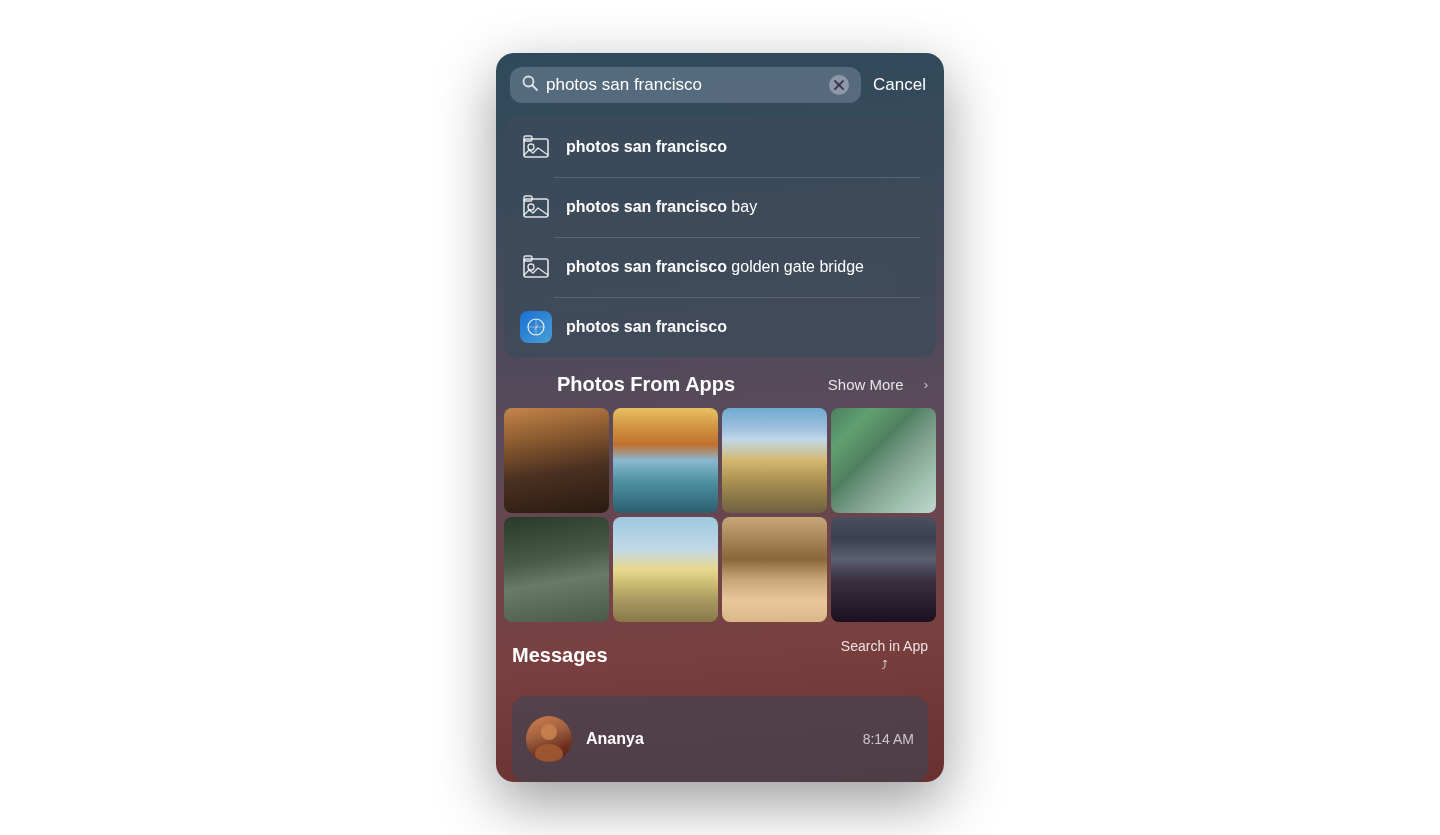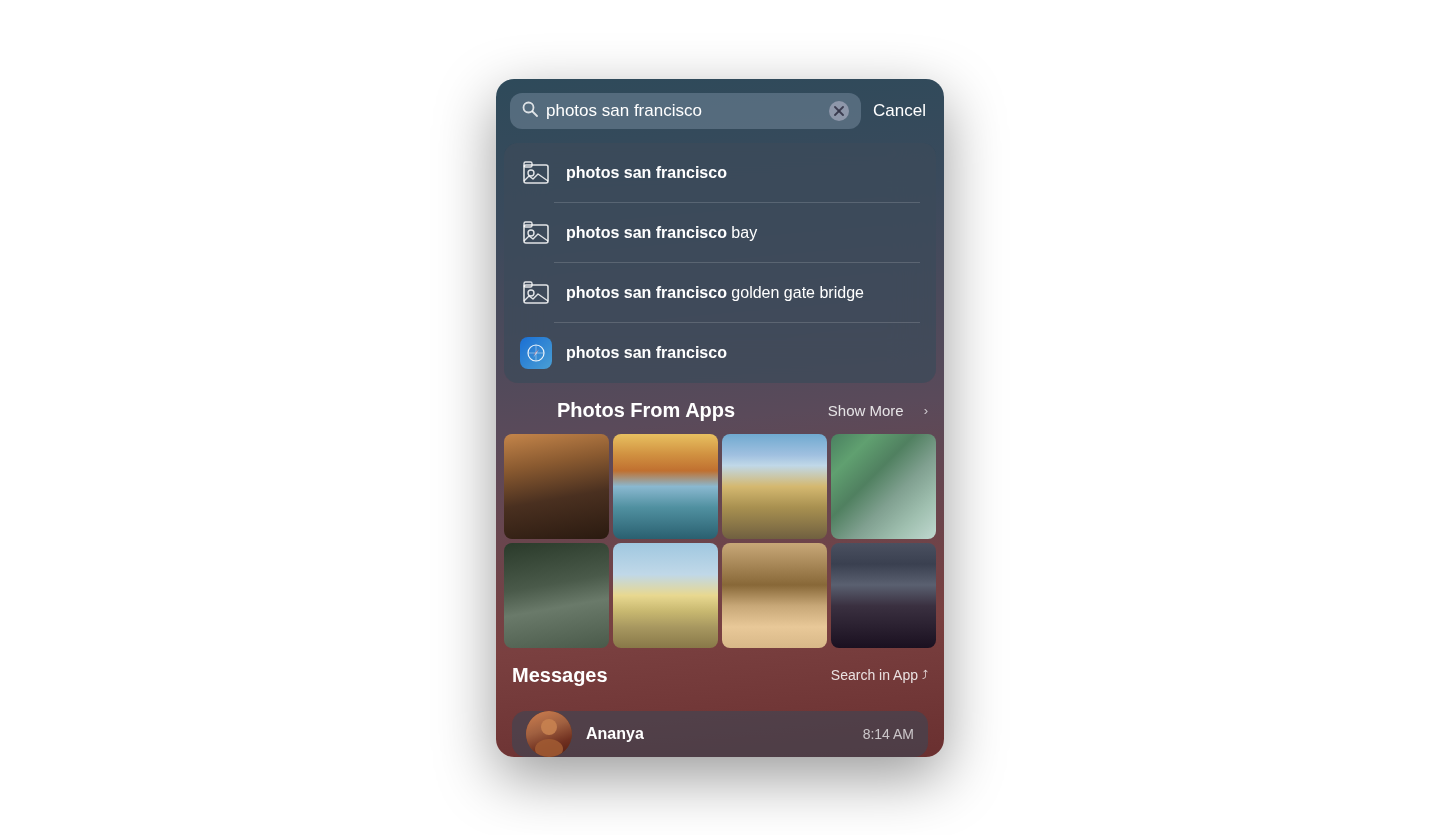--- a/index.html
+++ b/index.html
@@ -243,33 +243,34 @@
 
     .search-in-app-btn {
       background: none;
       border: none;
       color: rgba(255,255,255,0.85);
       font-size: 14px;
       cursor: pointer;
       display: flex;
       align-items: center;
       gap: 4px;
+      flex-direction: column;
     }
 
     .search-in-app-icon {
       font-size: 12px;
     }
 
     .message-row {
       display: flex;
       align-items: center;
       gap: 14px;
       background: rgba(60,70,85,0.6);
       border-radius: 14px;
-      padding: 0 14px;
+      padding: 20px 14px;
       cursor: pointer;
     }
 
     .avatar {
       width: 46px;
       height: 46px;
       border-radius: 50%;
       flex-shrink: 0;
       background: linear-gradient(135deg, #c06030 0%, #804020 50%, #503020 100%);
       overflow: hidden;

